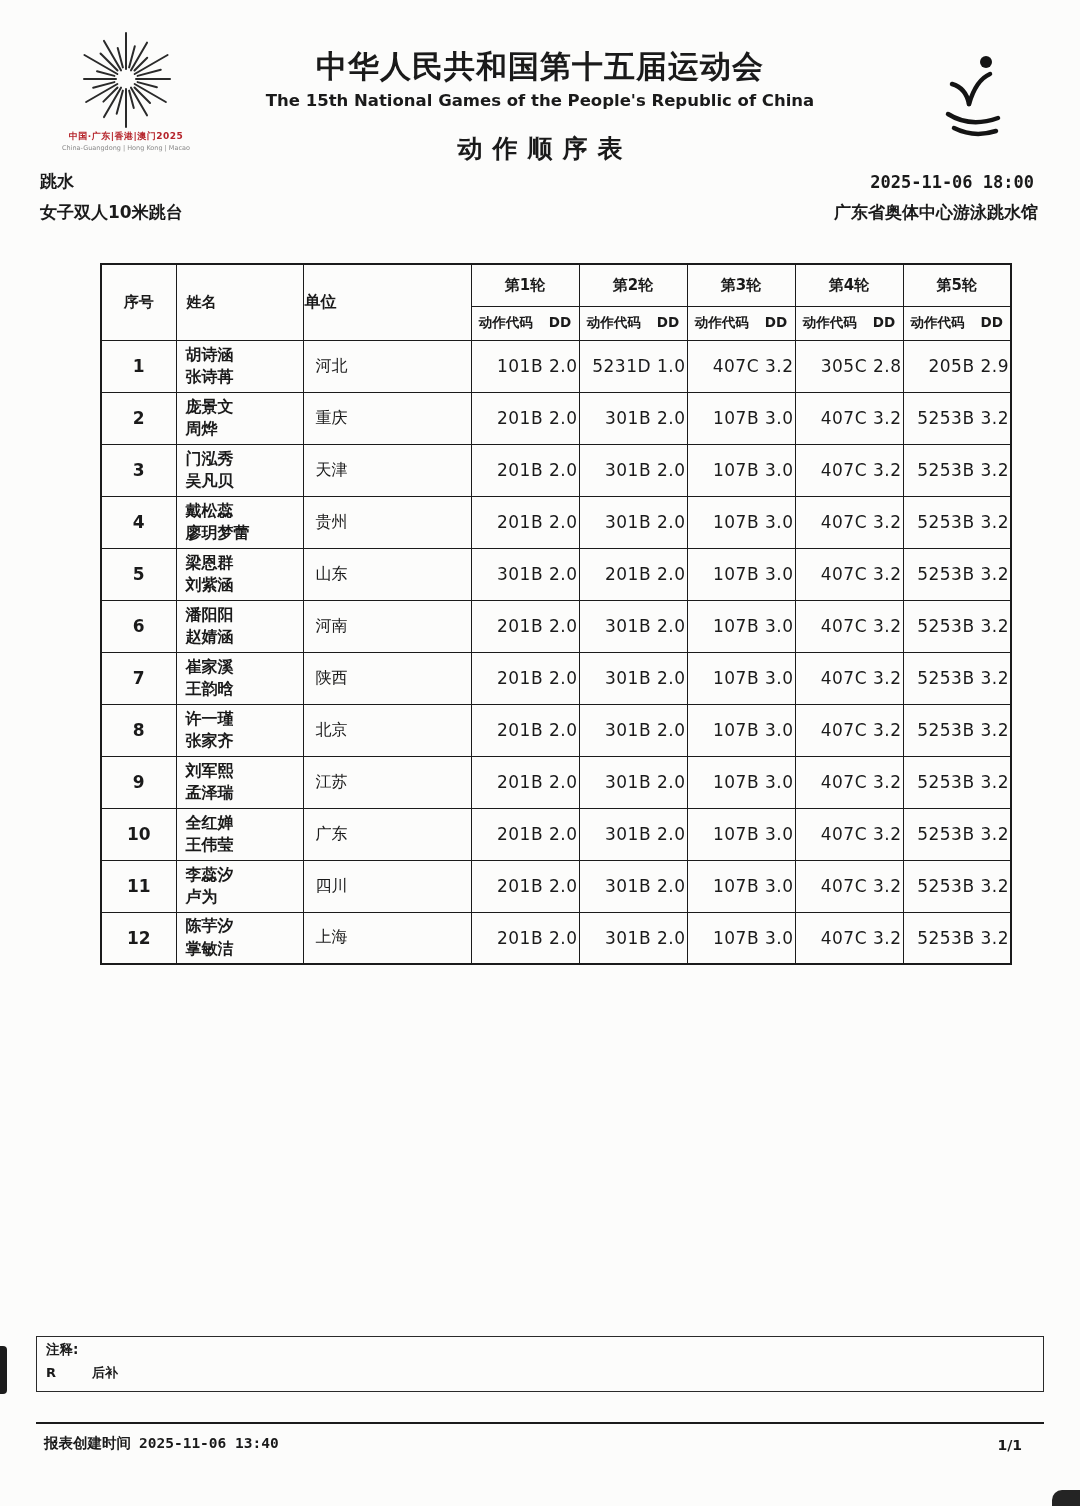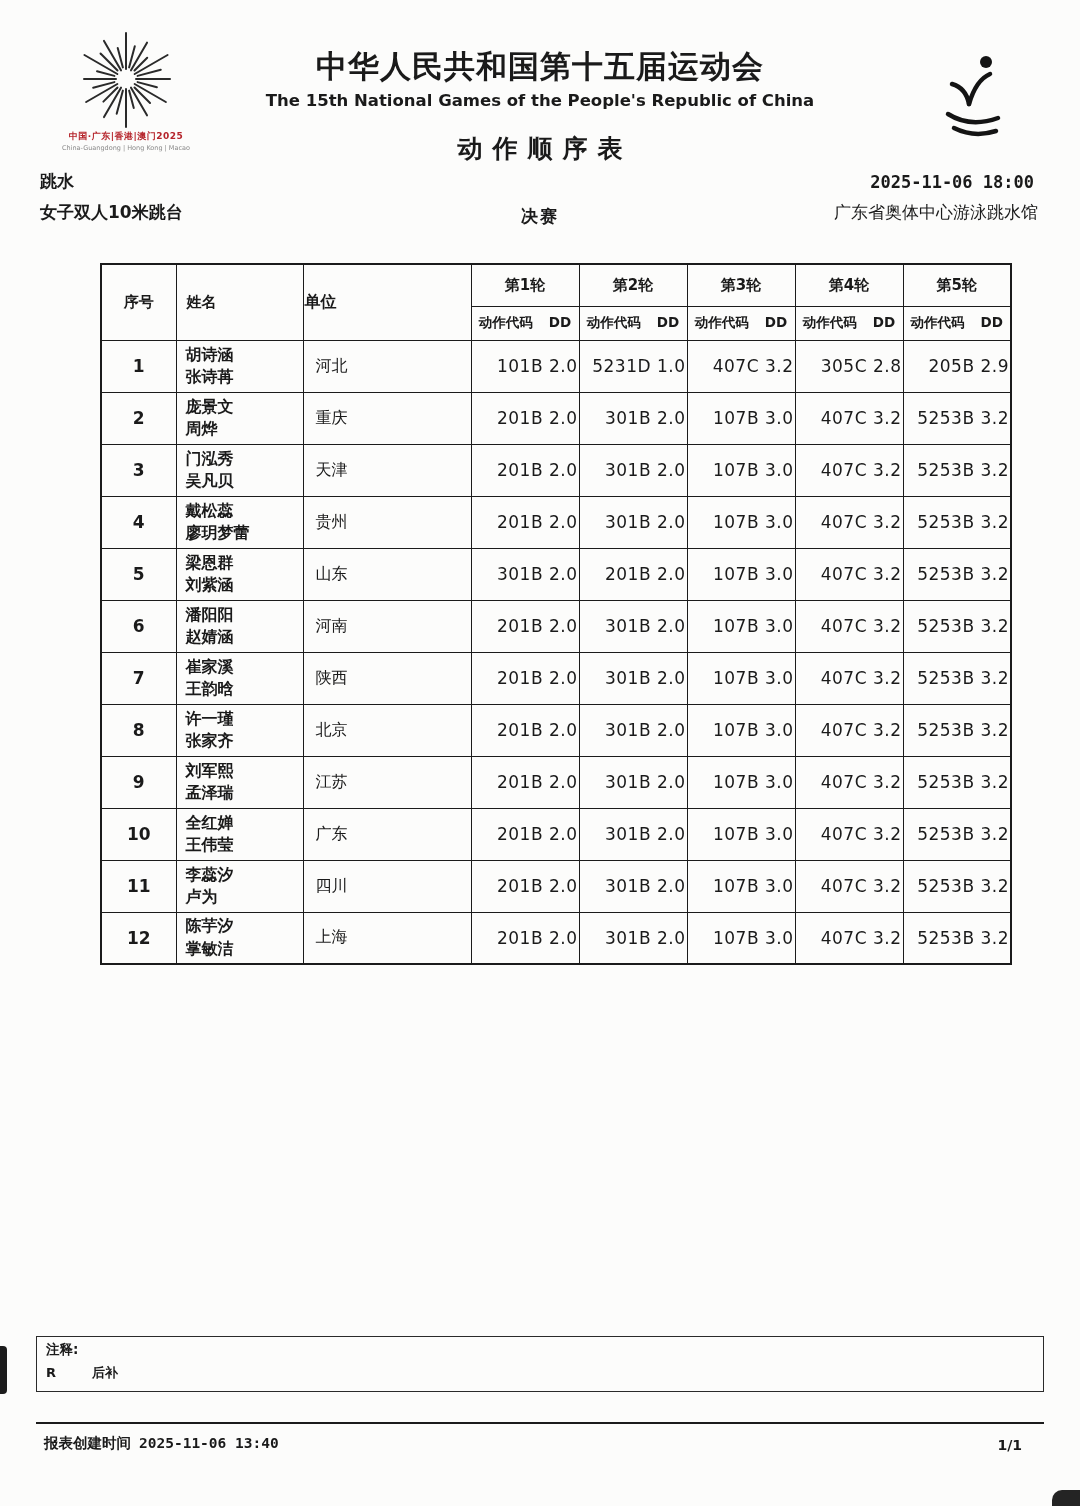--- a/index.html
+++ b/index.html
@@ -18,21 +18,21 @@
   .t-cn{font-size:31px;font-weight:bold;letter-spacing:1px;}
   .t-en{font-size:16.5px;font-weight:bold;margin-top:3px;}
   .t-doc{font-size:25px;font-weight:bold;letter-spacing:10px;margin-top:22px;text-indent:10px;}
   .pictogram{position:absolute;right:68px;top:52px;}
   
   .m-sport{position:absolute;left:40px;top:170px;font-size:17px;font-weight:bold;}
   .m-datetime{position:absolute;right:46px;top:172px;font-size:17px;font-weight:bold;
               font-family:"DejaVu Sans Mono","Liberation Mono",monospace;}
   .m-event{position:absolute;left:40px;top:201px;font-size:17px;font-weight:bold;}
   .m-phase{position:absolute;left:0;right:0;top:205px;text-align:center;font-size:17px;font-weight:bold;letter-spacing:2px;}
-  .m-venue{position:absolute;right:42px;top:201px;font-size:17px;font-weight:normal;}
+  .m-venue{position:absolute;right:42px;top:201px;font-size:17px;font-weight:bold;}
   
   .dive-table{position:absolute;left:100px;top:263px;width:910px;
               border-collapse:collapse;table-layout:fixed;border:2px solid #1b1b1b;}
   .dive-table th,.dive-table td{border:1.5px solid #1b1b1b;vertical-align:middle;}
   .dive-table thead tr.hr1{height:42px;}
   .dive-table thead tr.hr2{height:34px;}
   .dive-table tbody tr{height:52px;}
   th.h-no{font-size:15px;font-weight:bold;text-align:center;}
   th.h-name{font-size:15px;font-weight:bold;text-align:left;padding-left:10px;}
   th.h-unit{font-size:16px;font-weight:bold;text-align:left;}
@@ -109,21 +109,20 @@
         <path d="M33 52 Q30 36 16 32"></path>
         <path d="M12 62 Q34 76 62 66"></path>
         <path d="M18 76 Q38 86 60 79"></path>
       </g>
     </svg>
   </div>
 
   <div class="m-sport">跳水</div>
   <div class="m-datetime">2025-11-06 18:00</div>
   <div class="m-event">女子双人10米跳台</div>
-  <div class="m-phase">决赛</div>
   <div class="m-venue">广东省奥体中心游泳跳水馆</div>
 
   <table class="dive-table">
     <colgroup>
       <col style="width:75px">
         <col style="width:127px">
         <col style="width:168px">
       <col style="width:108px">
         <col style="width:108px">
         <col style="width:108px">

